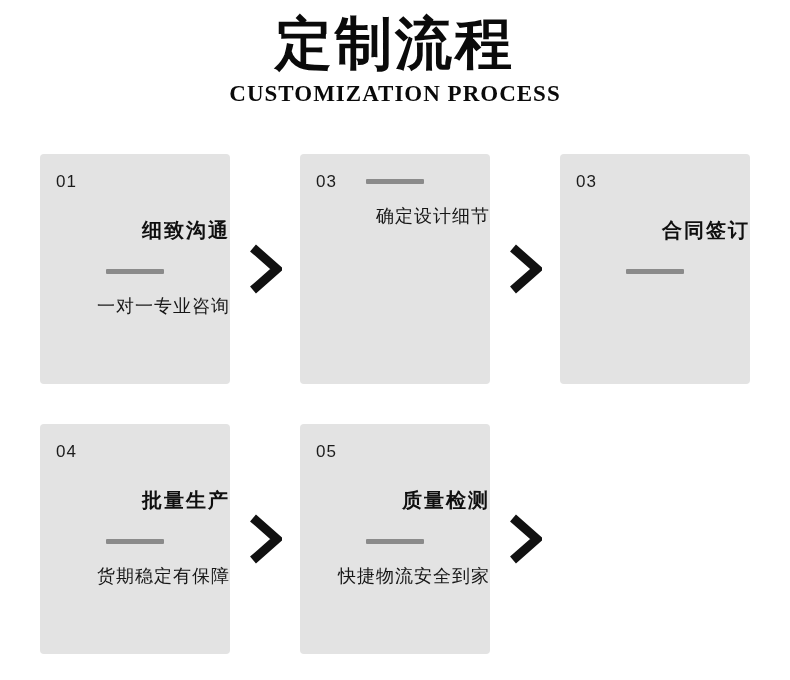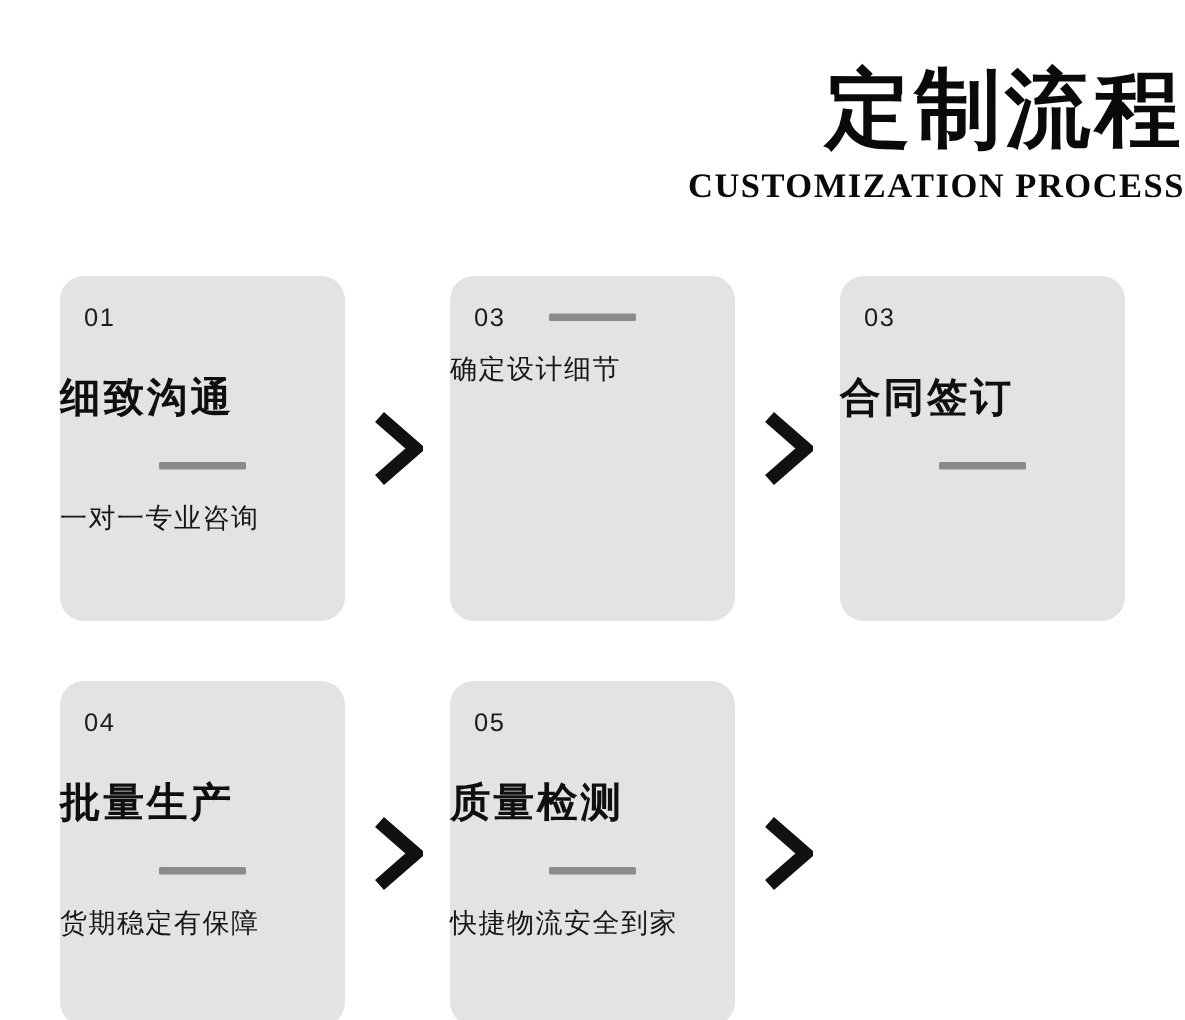--- a/index.html
+++ b/index.html
@@ -12,23 +12,22 @@
     font-family: "Liberation Sans", "DejaVu Sans", sans-serif;
     color: #111111;
   }
   .page {
     width: 790px;
     height: 680px;
     position: relative;
   }
   
   .header {
-    text-align: right;
+    text-align: center;
     padding-top: 10px;
-    margin-top: 30px;
   }
   .main-title {
     font-family: "Liberation Serif", "DejaVu Serif", serif;
     font-weight: 900;
     font-size: 57px;
     line-height: 1.2;
     letter-spacing: 3px;
     color: #0a0a0a;
     margin: 0;
   }
@@ -51,37 +50,37 @@
     align-items: center;
     margin-top: 40px;
   }
   .row.first {
     margin-top: 46px;
   }
   .card {
     width: 190px;
     height: 230px;
     background: var(--card-bg, #e3e3e3);
-    border-radius: 16px;
+    border-radius: 4px;
     position: relative;
     box-sizing: border-box;
-    text-align: left;
+    text-align: right;
     flex: 0 0 auto;
   }
   .card-number {
     position: absolute;
     top: 18px;
     left: 16px;
     font-size: 17px;
     letter-spacing: 1px;
     color: #1c1c1c;
   }
   .card-title {
     margin-top: 63px;
-    font-size: 27px;
+    font-size: 20px;
     font-weight: 700;
     letter-spacing: 2px;
     color: #0f0f0f;
     white-space: nowrap;
   }
   .card-divider {
     width: 58px;
     height: 5px;
     background: var(--divider-color, #8b8b8b);
     margin: 25px auto 0 auto;

